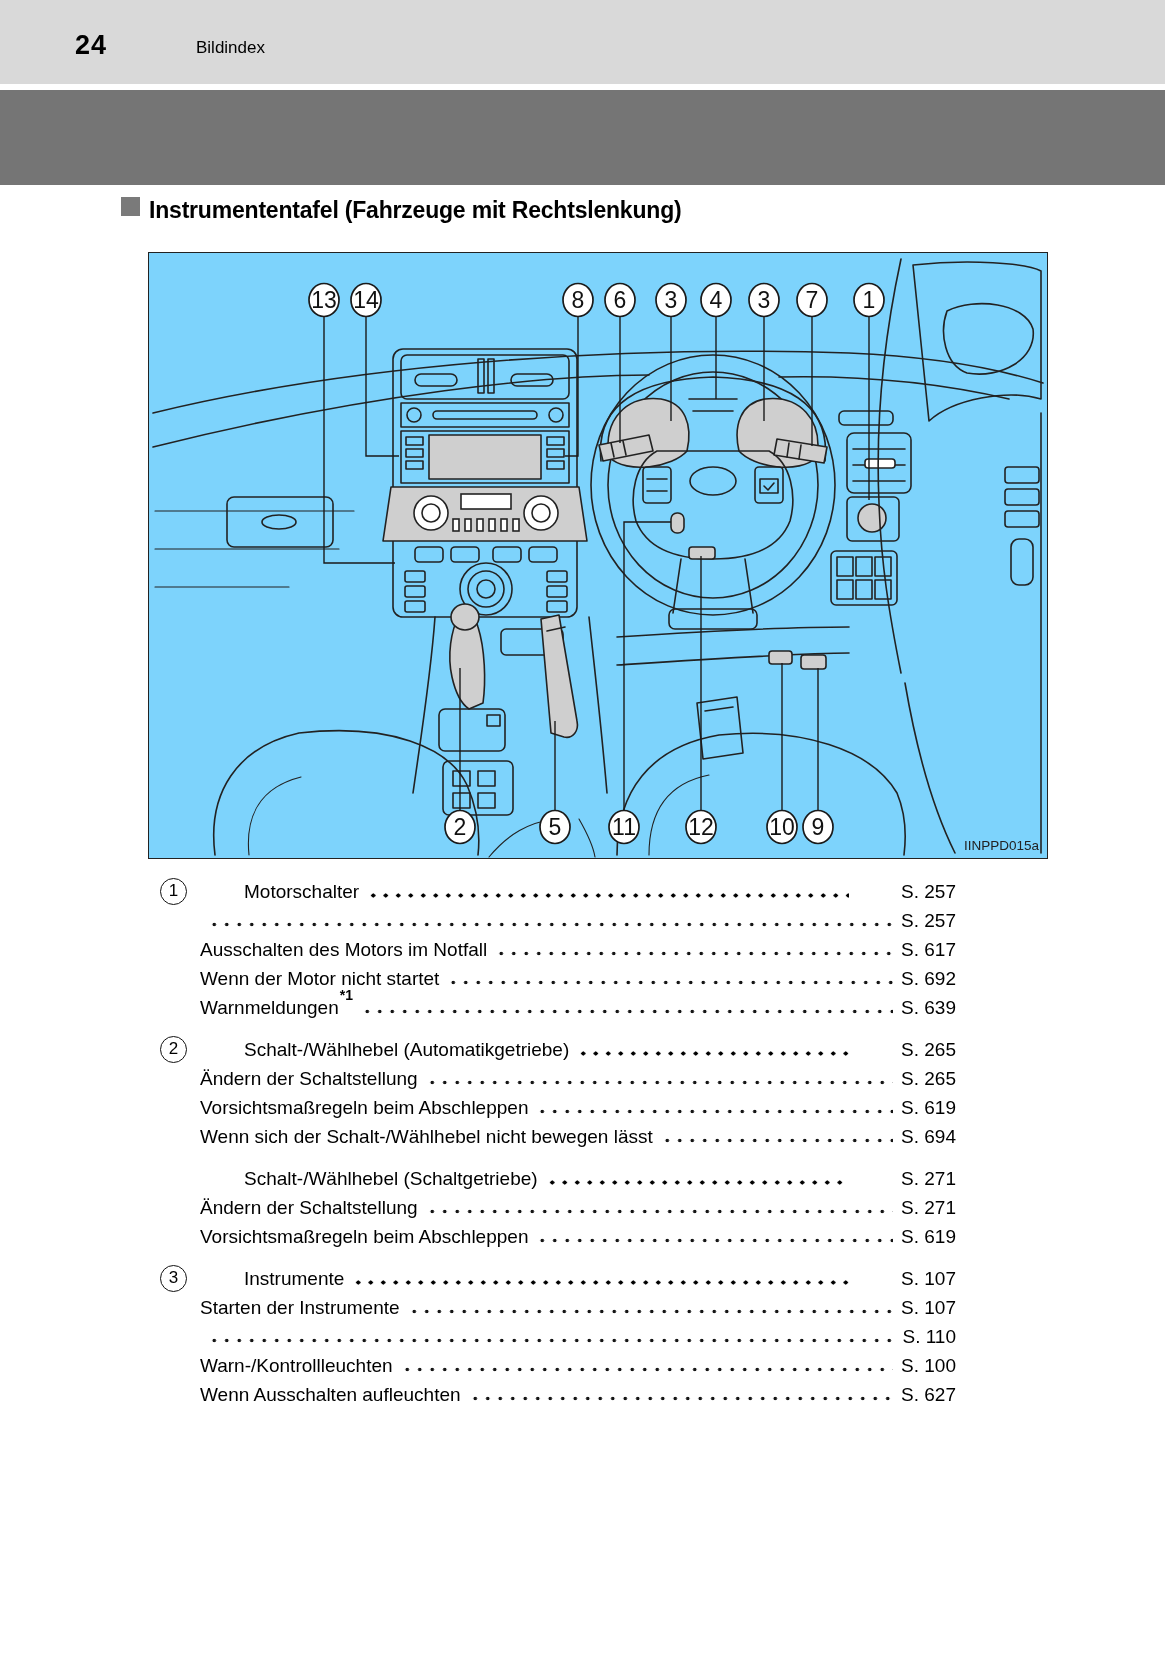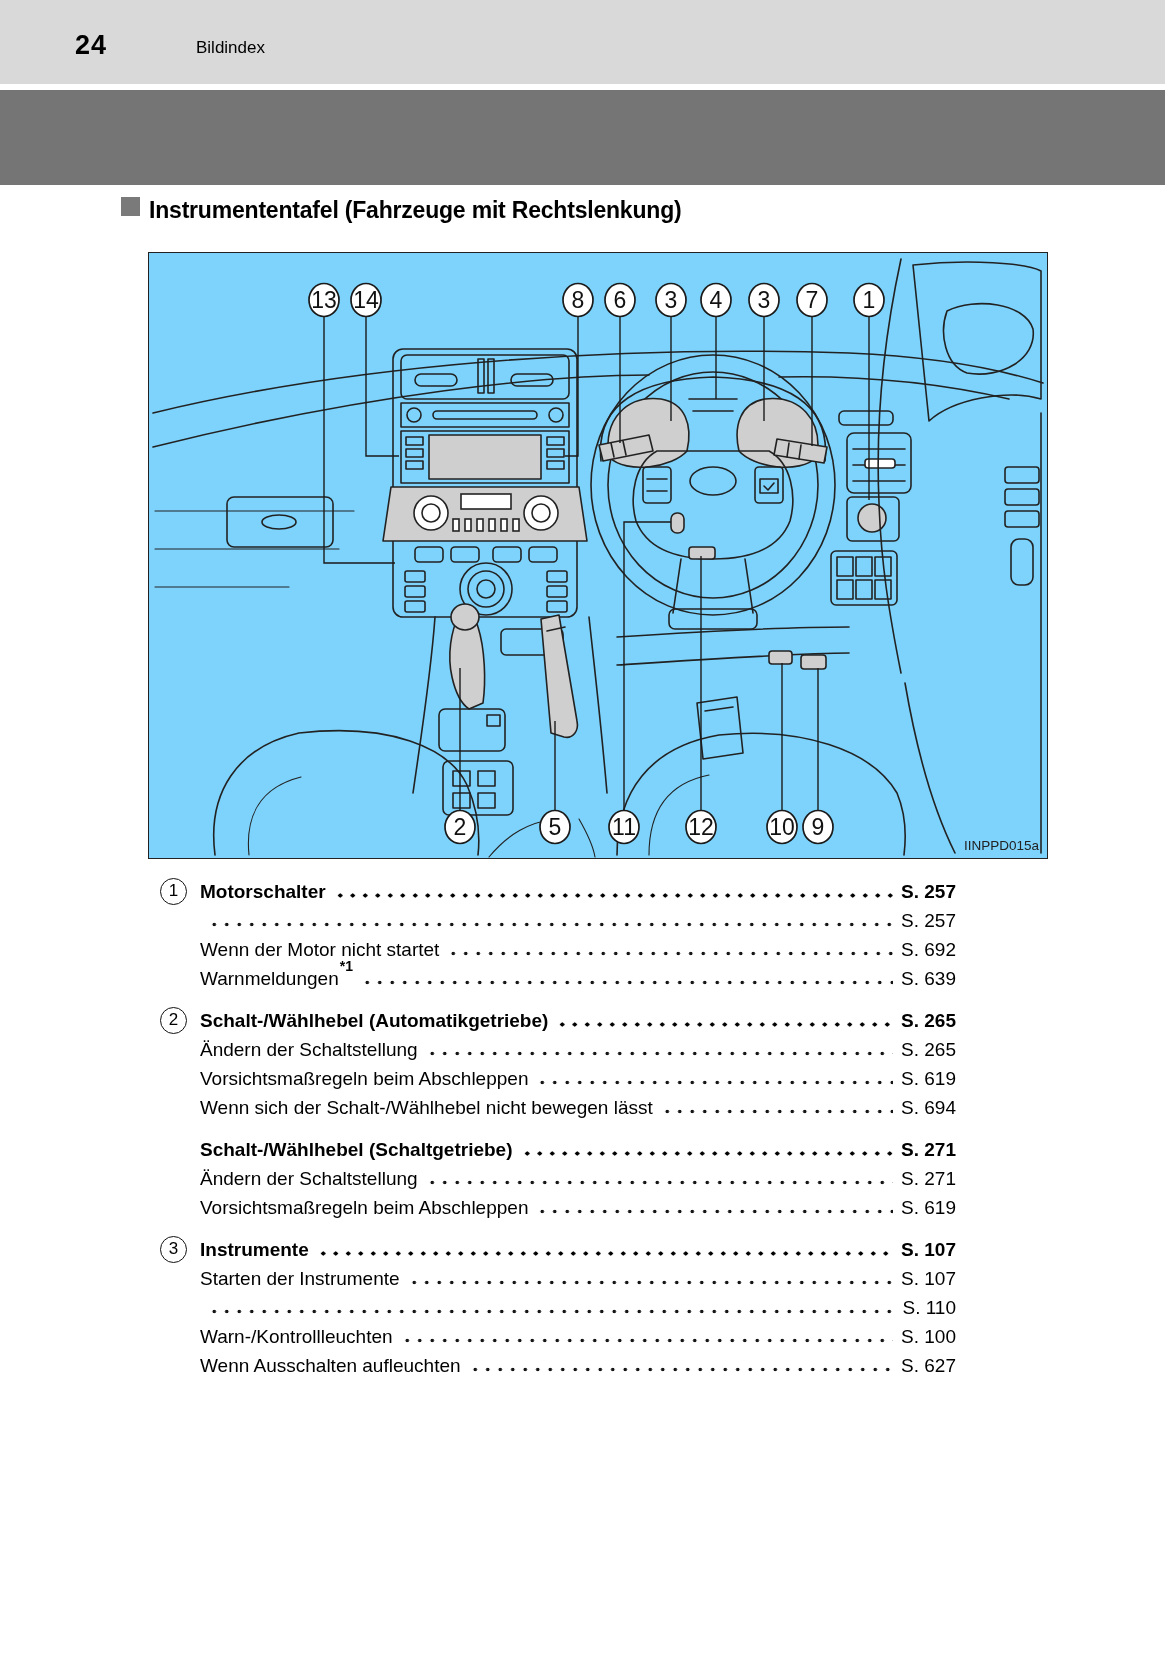--- a/index.html
+++ b/index.html
@@ -36,21 +36,21 @@
   
   .index{position:absolute;left:150px;top:876px;width:806px;}
   .index-group{position:relative;}
   .index-group + .index-group{margin-top:13px;}
   .num-circle{
     position:absolute;left:10px;top:2px;width:27px;height:27px;border:1.7px solid #111;
     border-radius:50%;box-sizing:border-box;text-align:center;line-height:23px;font-size:17px;
   }
   .row{display:flex;align-items:flex-end;height:29px;padding-left:50px;font-size:19px;}
   .row .label{white-space:nowrap;line-height:26px;}
-  .row.bold .label,.row.bold .pageref{font-weight:700;}
+  .row.bold .label,.row.bold .pageref{font-weight:400;margin-left:44px;}
   .row .sup{font-weight:700;font-size:14px;vertical-align:7px;position:relative;top:-7px;margin-left:1px;}
   .row .dots{
     flex:1;align-self:stretch;margin:0 8px;
     background-image:radial-gradient(circle,#151515 1.7px,transparent 2.05px);
     background-size:12.5px 5px;background-repeat:repeat-x;background-position:left bottom 7px;
   }
   .row.bold .dots{background-image:radial-gradient(circle,#000 1.9px,transparent 2.25px);}
   .row .pageref{white-space:nowrap;line-height:26px;}
 </style>
 </head>
@@ -305,20 +305,25 @@
       <div class="row bold">
         <span class="label">Motorschalter</span>
         <div class="dots"></div>
         <span class="pageref">S. 257</span>
       </div>
       <div class="row">
         <div class="dots"></div>
         <span class="pageref">S. 257</span>
       </div>
       <div class="row">
+        <span class="label">Ausschalten des Motors im Notfall</span>
+        <div class="dots"></div>
+        <span class="pageref">S. 617</span>
+      </div>
+      <div class="row">
         <span class="label">Wenn der Motor nicht startet</span>
         <div class="dots"></div>
         <span class="pageref">S. 692</span>
       </div>
       <div class="row">
         <span class="label">Warnmeldungen<span class="sup">*1</span></span>
         <div class="dots"></div>
         <span class="pageref">S. 639</span>
       </div>
     </div>

